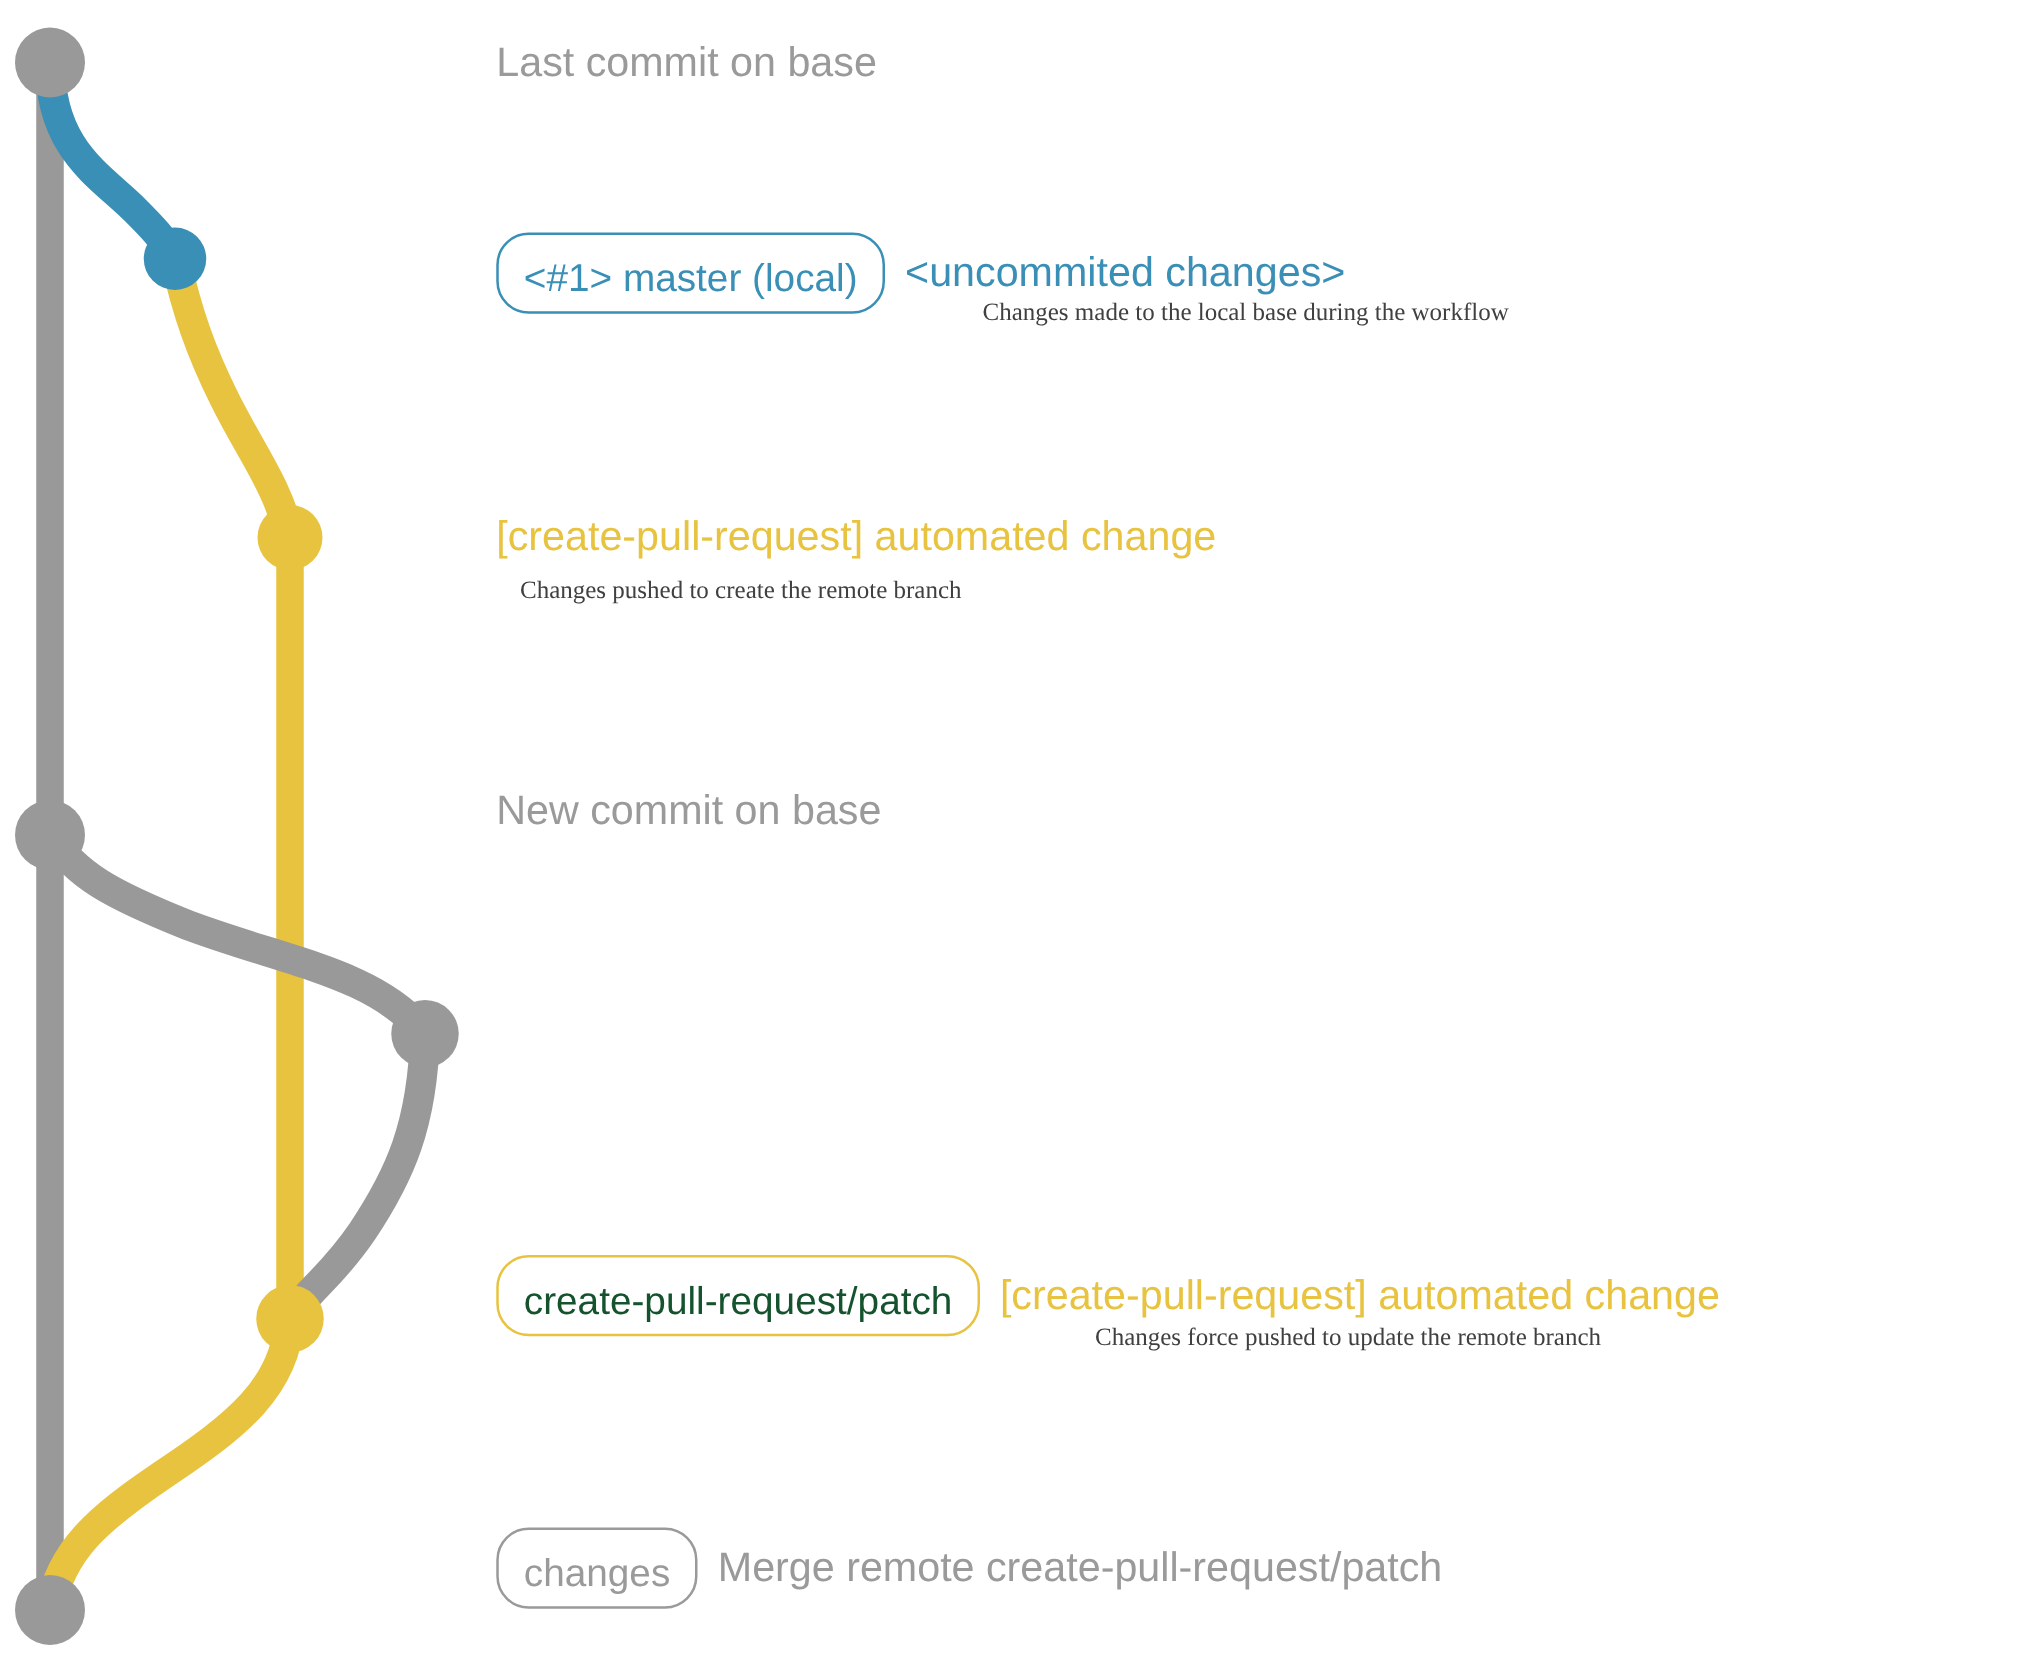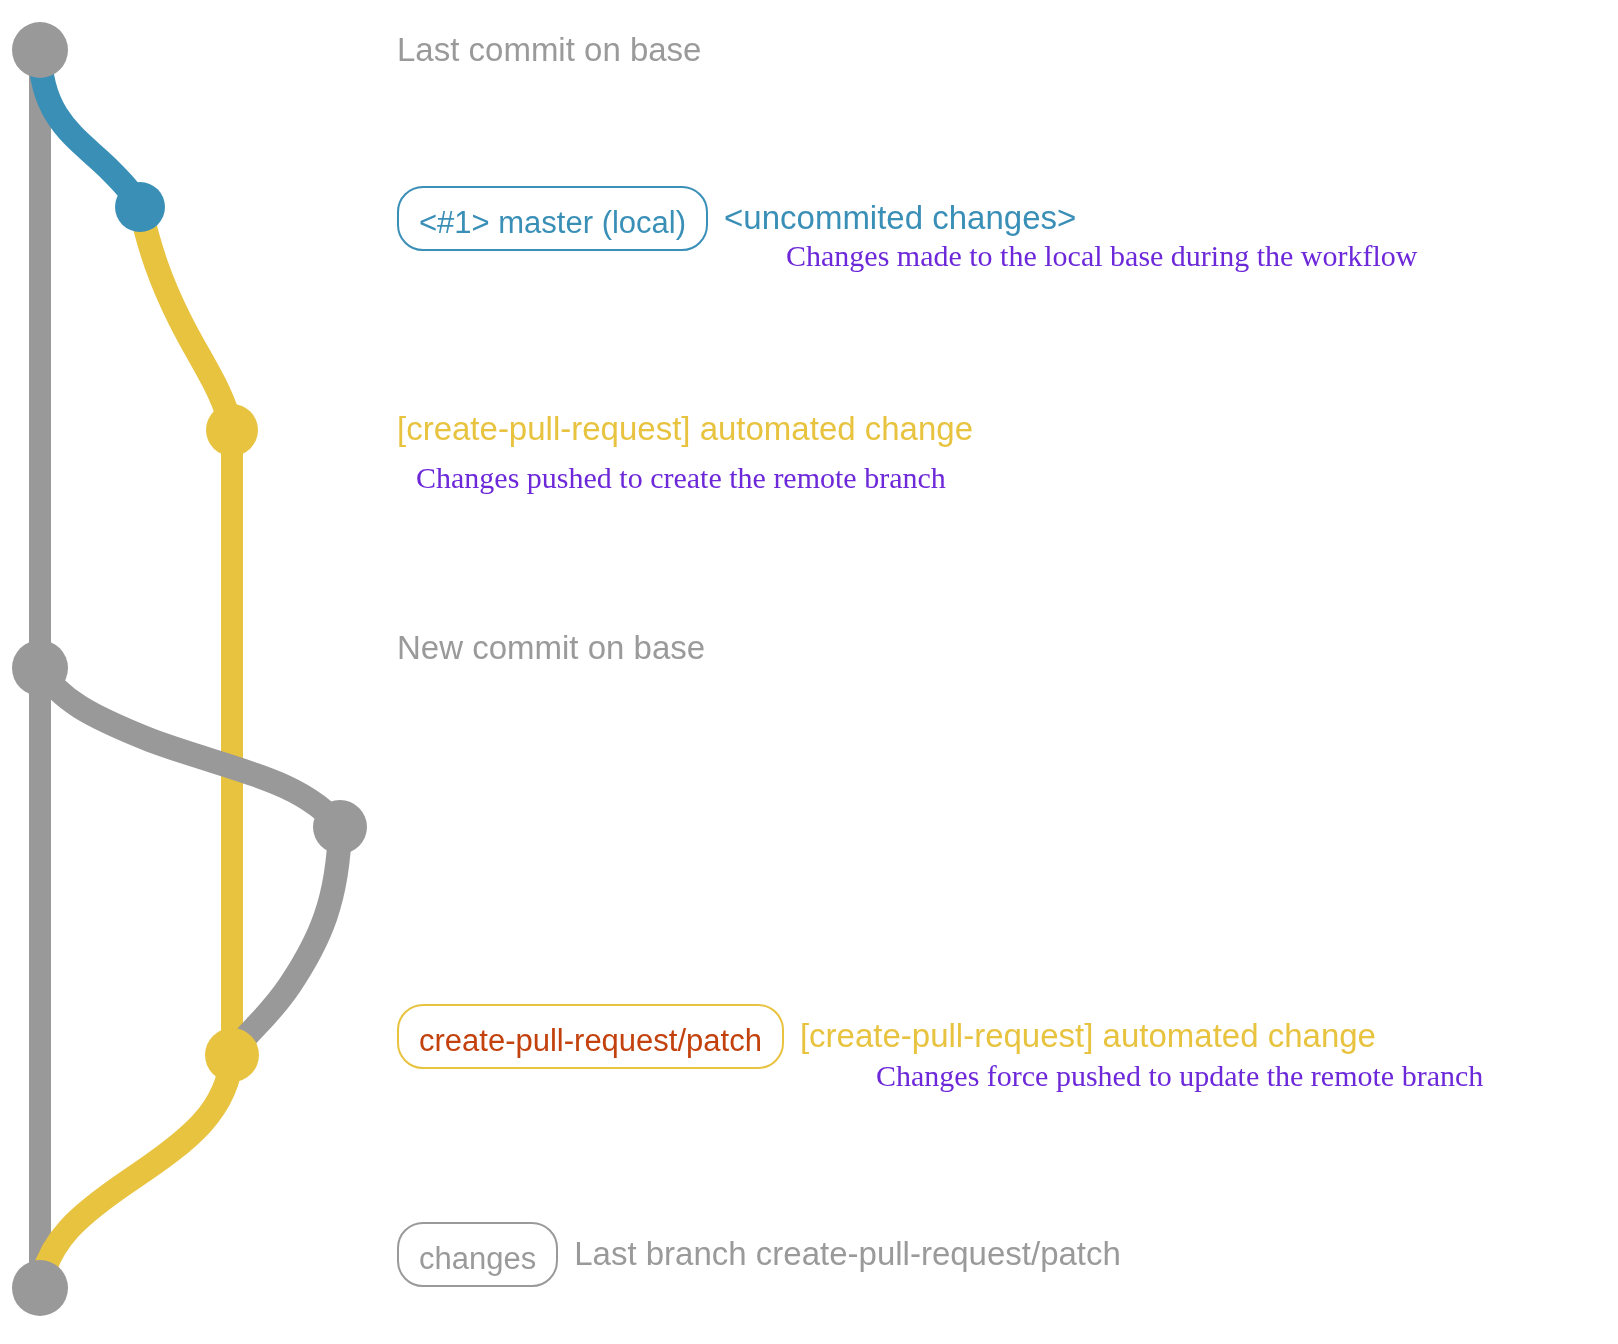--- a/index.html
+++ b/index.html
@@ -49,21 +49,21 @@
     background: #ffffff;
     vertical-align: middle;
     white-space: nowrap;
   }
   .badge.blue {
     border-color: #3a8fb7;
     color: #3a8fb7;
   }
   .badge.yellow {
     border-color: #e8c33f;
-    color: #c2410c;
+    color: #14532d;
   }
   .badge.gray {
     border-color: #9a9a9a;
     color: #9a9a9a;
   }
   .subject {
     display: inline-block;
     font-size: 33px;
     line-height: 1.05;
     vertical-align: middle;
@@ -76,22 +76,22 @@
   .plain-title {
     position: absolute;
     font-size: 33px;
     color: #9a9a9a;
     white-space: nowrap;
     line-height: 1.05;
   }
   .desc {
     position: absolute;
     font-family: "Liberation Serif", serif;
-    font-size: 30px;
-    color: #6d28d9;
+    font-size: 20px;
+    color: #404040;
     white-space: nowrap;
     line-height: 1.05;
   }
 </style>
 </head>
 <body>
 
 <div id="canvas">
 
   <svg class="graph-svg" viewBox="0 0 400 1344" width="400" height="1344" aria-hidden="true">
@@ -131,17 +131,17 @@
 
     <div class="plain-title" style="left:397px; top:631px;">New commit on base</div>
 
 
     <div class="ann-row" style="left:397px; top:1004px;">
       <span class="badge yellow">create-pull-request/patch</span><span class="subject yellow">[create-pull-request] automated change</span>
     </div>
     <div class="desc" style="left:876px; top:1060px;">Changes force pushed to update the remote branch</div>
 
     <div class="ann-row" style="left:397px; top:1222px;">
-      <span class="badge gray">changes</span><span class="subject gray">Last branch create-pull-request/patch</span>
+      <span class="badge gray">changes</span><span class="subject gray">Merge remote create-pull-request/patch</span>
     </div>
 
   </div>
 </div>
 
 </body></html>

